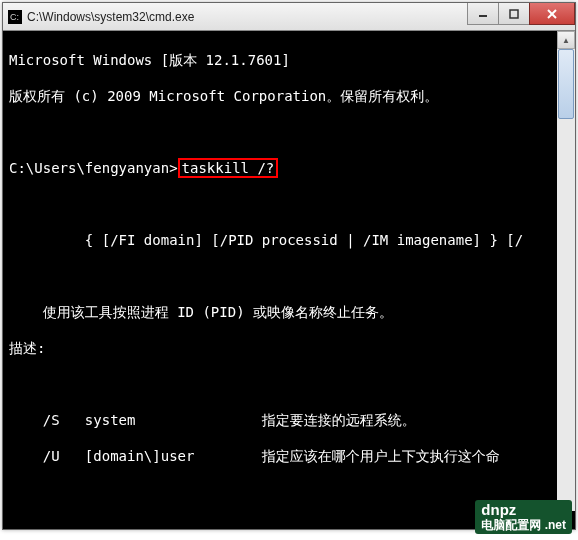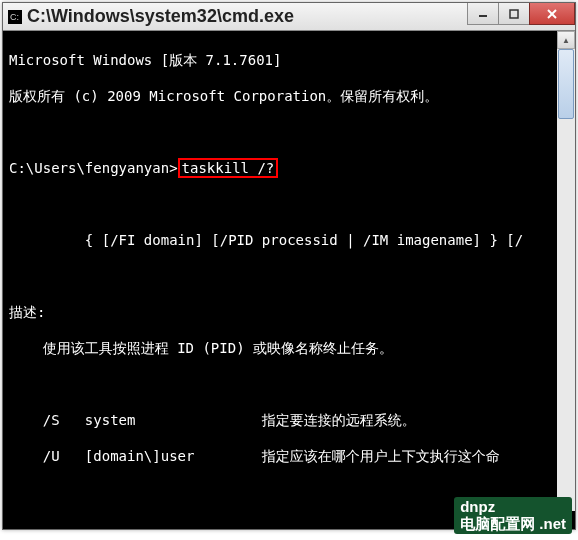--- a/index.html
+++ b/index.html
@@ -28,21 +28,21 @@
   display: flex;
   align-items: center;
   padding: 0 0 0 4px;
   border-bottom: 1px solid #888;
 }
 .titlebar .icon {
   width: 16px; height: 16px;
   display: inline-flex; align-items: center; justify-content: center;
   margin-right: 4px;
 }
-.titlebar .title { font-size: 18px; color: #222; flex: 1; font-weight: bold; }
+.titlebar .title { font-size: 12px; color: #222; flex: 1; }
 .wbtns { display: flex; height: 100%; }
 .wbtn {
   width: 32px; height: 22px;
   border: 1px solid #8a8a8a;
   border-top: none;
   background: linear-gradient(#f0f0f0,#d8d8d8);
   display: flex; align-items: center; justify-content: center;
   font-size: 10px; color: #333;
   margin-left: -1px;
 }
@@ -104,21 +104,21 @@
   background: #14532d;
   color: #fff;
   font-family: Arial, sans-serif;
   font-weight: bold;
   font-size: 15px;
   padding: 2px 6px;
   border-radius: 3px;
   line-height: 1.1;
   z-index: 50;
 }
-.watermark .sub { font-size: 15px; display:block; font-weight:bold; }
+.watermark .sub { font-size: 12px; display:block; font-weight:bold; }
 </style>
 </head>
 <body>
 
 <div class="window">
   <div class="titlebar">
     <span class="icon">
       <svg width="14" height="14" viewBox="0 0 14 14">
           <rect x="0" y="0" width="14" height="14" fill="#000"></rect>
           <text x="2" y="10" font-size="9" fill="#ccc">C:</text>
@@ -140,29 +140,29 @@
         <svg width="12" height="12">
             <line x1="2" y1="2" x2="10" y2="10" stroke="#fff" stroke-width="2"></line>
             <line x1="10" y1="2" x2="2" y2="10" stroke="#fff" stroke-width="2"></line>
           </svg>
       </div>
     </div>
   </div>
 
   <div class="term-wrap">
     <div class="term">
-<span class="line">Microsoft Windows [版本 7.1.7601]</span>
+<span class="line">Microsoft Windows [版本 12.1.7601]</span>
 <span class="line">版权所有 (c) 2009 Microsoft Corporation。保留所有权利。</span>
 <span class="line"> </span>
 <span class="line"><span>C:\Users\fengyanyan&gt;</span><span class="highlight">taskkill /?</span></span>
 <span class="line"> </span>
 <span class="line">         { [/FI domain] [/PID processid | /IM imagename] } [/</span>
 <span class="line"> </span>
+<span class="line">    使用该工具按照进程 ID (PID) 或映像名称终止任务。</span>
 <span class="line">描述:</span>
-<span class="line">    使用该工具按照进程 ID (PID) 或映像名称终止任务。</span>
 <span class="line"> </span>
 <div id="param-rows"><span class="line">    /S   system               指定要连接的远程系统。</span><span class="line"> </span><span class="line">    /U   [domain\]user        指定应该在哪个用户上下文执行这个命</span><span class="line"> </span></div>
     </div>
 
     <div class="vscroll">
       <div class="sbtn">▲</div>
       <div class="vtrack">
         <div class="vthumb"></div>
       </div>
 

